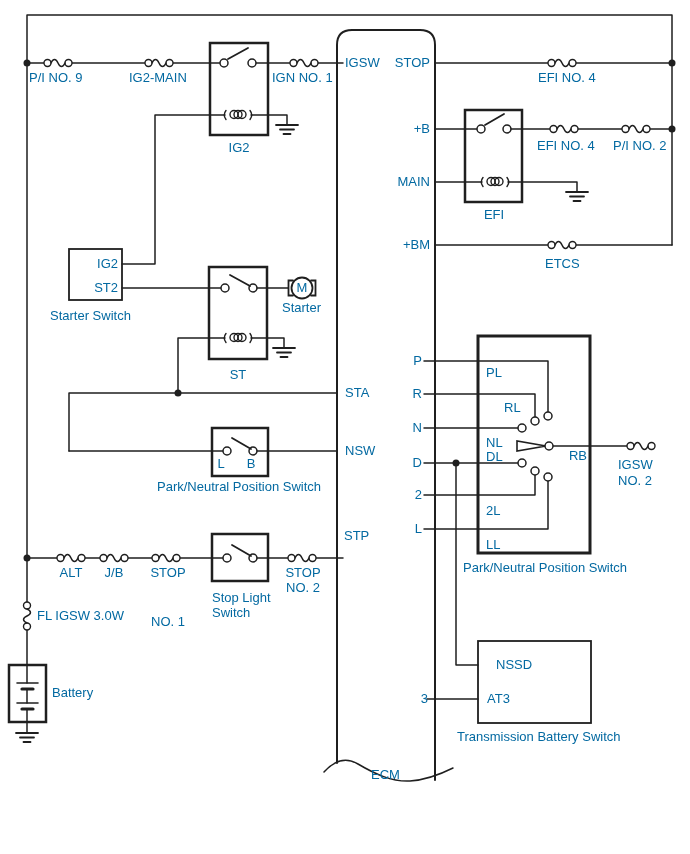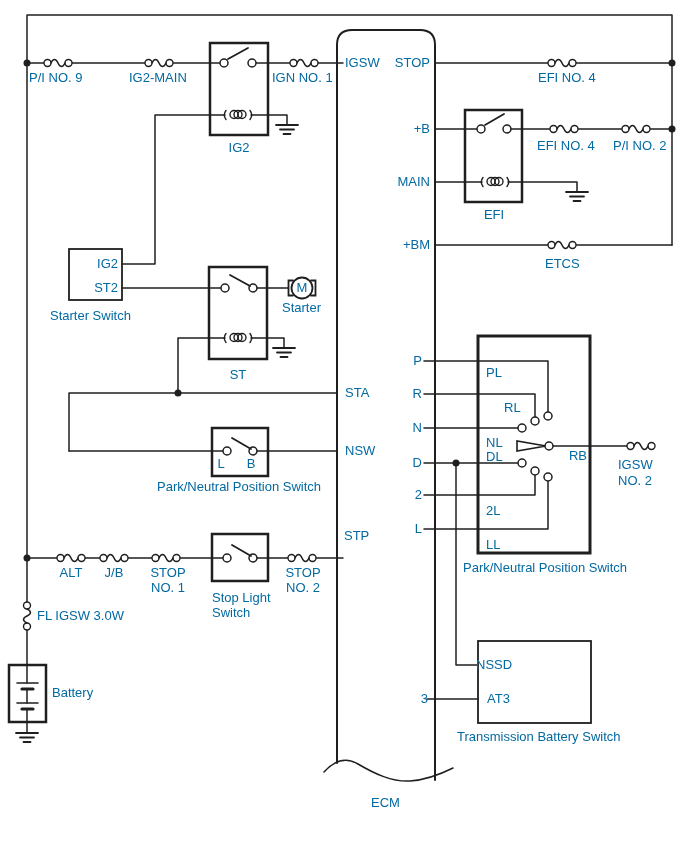--- a/index.html
+++ b/index.html
@@ -180,21 +180,21 @@
 
 <span class="lbl" style="left:345px;top:386px">STA</span>
 <span class="lbl" style="left:345px;top:444px">NSW</span>
 <span class="lbl c" style="left:221px;top:457px">L</span>
 <span class="lbl c" style="left:251px;top:457px">B</span>
 <span class="lbl" style="left:157px;top:480px">Park/Neutral Position Switch</span>
 
 <span class="lbl c" style="left:71px;top:566px">ALT</span>
 <span class="lbl c" style="left:114px;top:566px">J/B</span>
 <span class="lbl c" style="left:168px;top:566px">STOP</span>
-<span class="lbl c" style="left:168px;top:581px">NO. 1</span>
+<span class="lbl c" style="left:168px;top:615px">NO. 1</span>
 <span class="lbl" style="left:212px;top:591px">Stop Light</span>
 <span class="lbl" style="left:212px;top:606px">Switch</span>
 <span class="lbl c" style="left:303px;top:566px">STOP</span>
 <span class="lbl c" style="left:303px;top:581px">NO. 2</span>
 <span class="lbl" style="left:344px;top:529px">STP</span>
 
 <span class="lbl" style="left:37px;top:609px">FL IGSW 3.0W</span>
 <span class="lbl" style="left:52px;top:686px">Battery</span>
 
 <span class="lbl r" style="left:422px;top:354px">P</span>
@@ -208,20 +208,20 @@
 <span class="lbl" style="left:504px;top:401px">RL</span>
 <span class="lbl" style="left:486px;top:436px">NL</span>
 <span class="lbl" style="left:486px;top:450px">DL</span>
 <span class="lbl" style="left:486px;top:504px">2L</span>
 <span class="lbl" style="left:486px;top:538px">LL</span>
 <span class="lbl r" style="left:587px;top:449px">RB</span>
 <span class="lbl" style="left:618px;top:458px">IGSW</span>
 <span class="lbl" style="left:618px;top:474px">NO. 2</span>
 <span class="lbl" style="left:463px;top:561px">Park/Neutral Position Switch</span>
 
-<span class="lbl" style="left:476px;top:658px">NSSD</span>
+<span class="lbl" style="left:496px;top:658px">NSSD</span>
 <span class="lbl" style="left:487px;top:692px">AT3</span>
 <span class="lbl r" style="left:428px;top:692px">3</span>
 <span class="lbl" style="left:457px;top:730px">Transmission Battery Switch</span>
 
-<span class="lbl" style="left:371px;top:796px">ECM</span>
+<span class="lbl" style="left:371px;top:768px">ECM</span>
 
 </div>
 
 </body></html>

